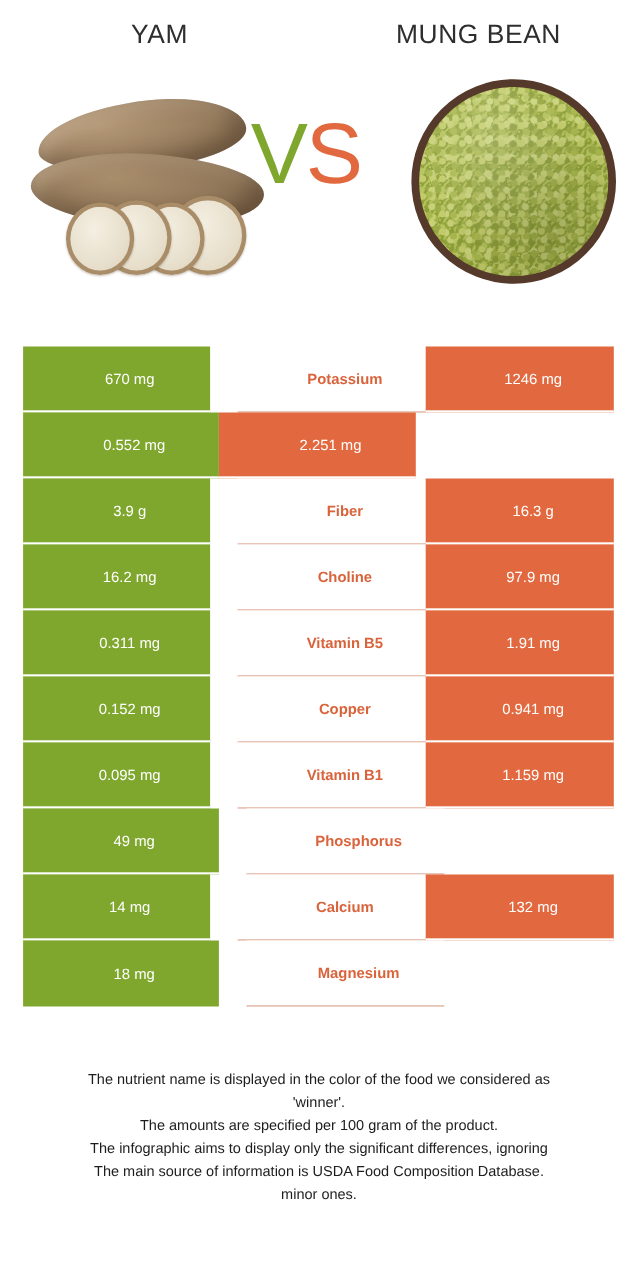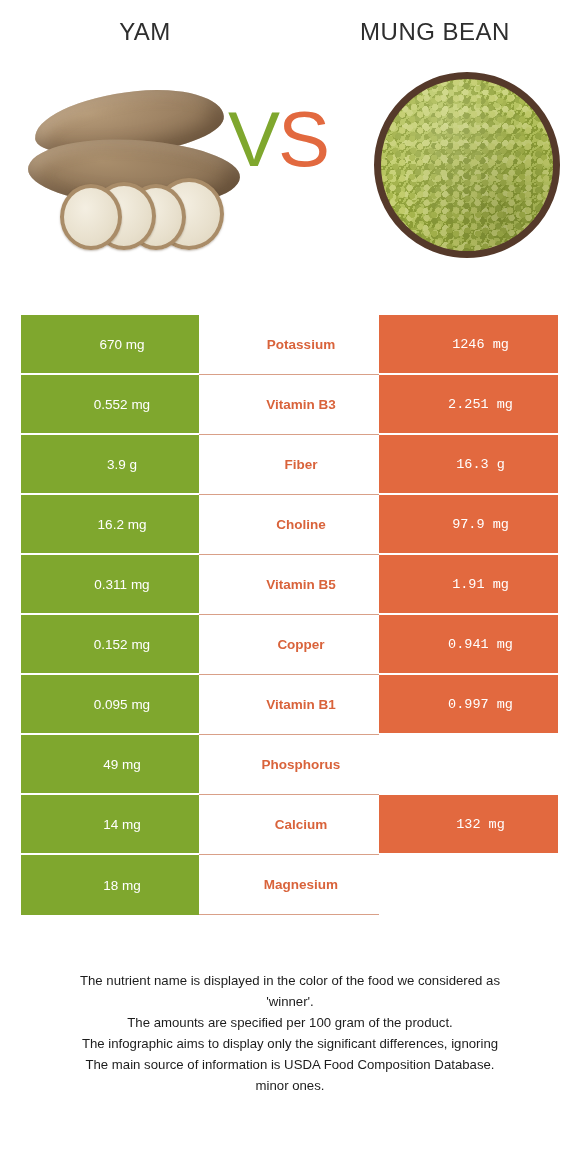--- a/index.html
+++ b/index.html
@@ -170,26 +170,25 @@
     background: #ffffff;
     color: #D9633B;
     font-weight: 700;
     border-bottom: 1px solid #d9a088;
   }
   .cell.right {
     width: 179px;
     background: #E2693F;
     color: #ffffff;
     border-bottom: 2px solid #ffffff;
-    font-family: Liberation Mono, monospace;
   }
   .row:last-child .cell.left,
   .row:last-child .cell.right { border-bottom: none; }
   .row:last-child .cell.mid  { border-bottom: 1px solid #d9a088; }
-  .cell.mid.winner-right { color: #D9633B; }
+  .cell.mid.winner-right { color: #D9633B; margin-left: 25px; }
 
   
   .footer {
     position: absolute;
     left: 0;
     top: 970px;
     width: 580px;
     text-align: center;
     font-size: 13.2px;
     line-height: 21px;
@@ -228,21 +227,20 @@
 </div>
 
 <div class="table">
     <div class="row">
       <div class="cell left">670 mg</div>
       <div class="cell mid winner-right">Potassium</div>
       <div class="cell right">1246 mg</div>
     </div>
     <div class="row">
       <div class="cell left">0.552 mg</div>
-      <div class="cell mid winner-right">Vitamin B3</div>
       <div class="cell right">2.251 mg</div>
     </div>
     <div class="row">
       <div class="cell left">3.9 g</div>
       <div class="cell mid winner-right">Fiber</div>
       <div class="cell right">16.3 g</div>
     </div>
     <div class="row">
       <div class="cell left">16.2 mg</div>
       <div class="cell mid winner-right">Choline</div>
@@ -254,21 +252,21 @@
       <div class="cell right">1.91 mg</div>
     </div>
     <div class="row">
       <div class="cell left">0.152 mg</div>
       <div class="cell mid winner-right">Copper</div>
       <div class="cell right">0.941 mg</div>
     </div>
     <div class="row">
       <div class="cell left">0.095 mg</div>
       <div class="cell mid winner-right">Vitamin B1</div>
-      <div class="cell right">0.997 mg</div>
+      <div class="cell right">1.159 mg</div>
     </div>
     <div class="row">
       <div class="cell left">49 mg</div>
       <div class="cell mid winner-right">Phosphorus</div>
     </div>
     <div class="row">
       <div class="cell left">14 mg</div>
       <div class="cell mid winner-right">Calcium</div>
       <div class="cell right">132 mg</div>
     </div>

